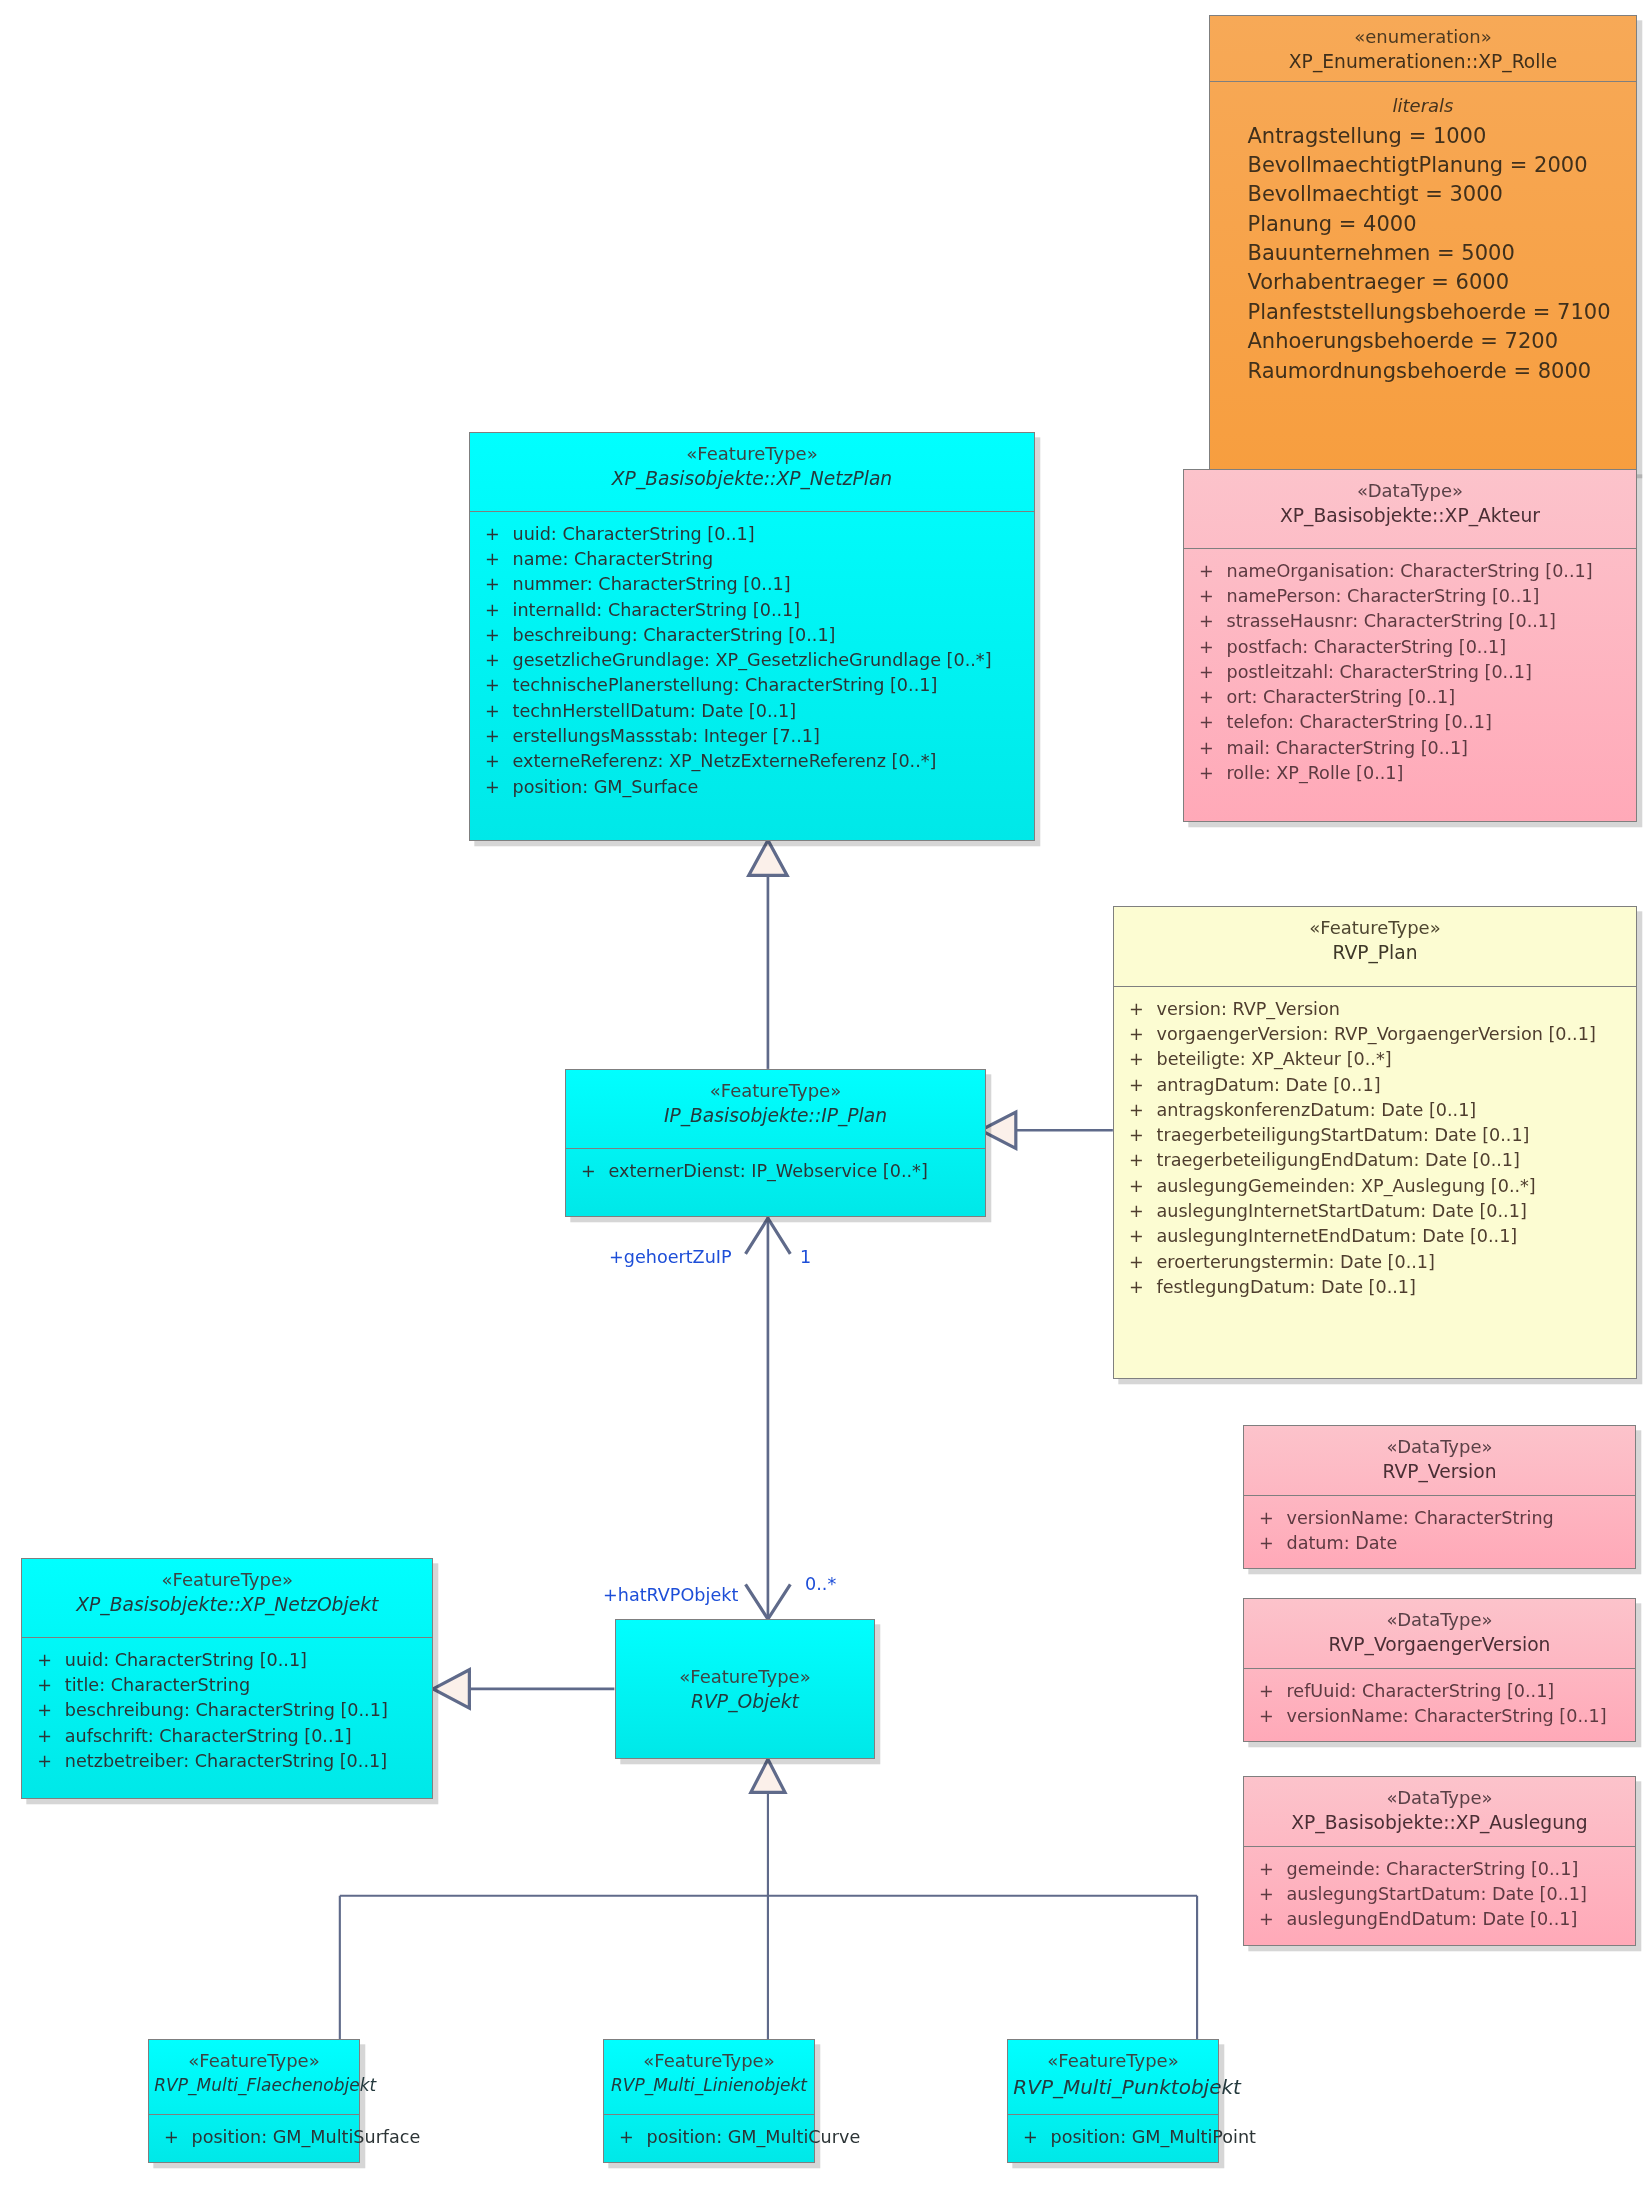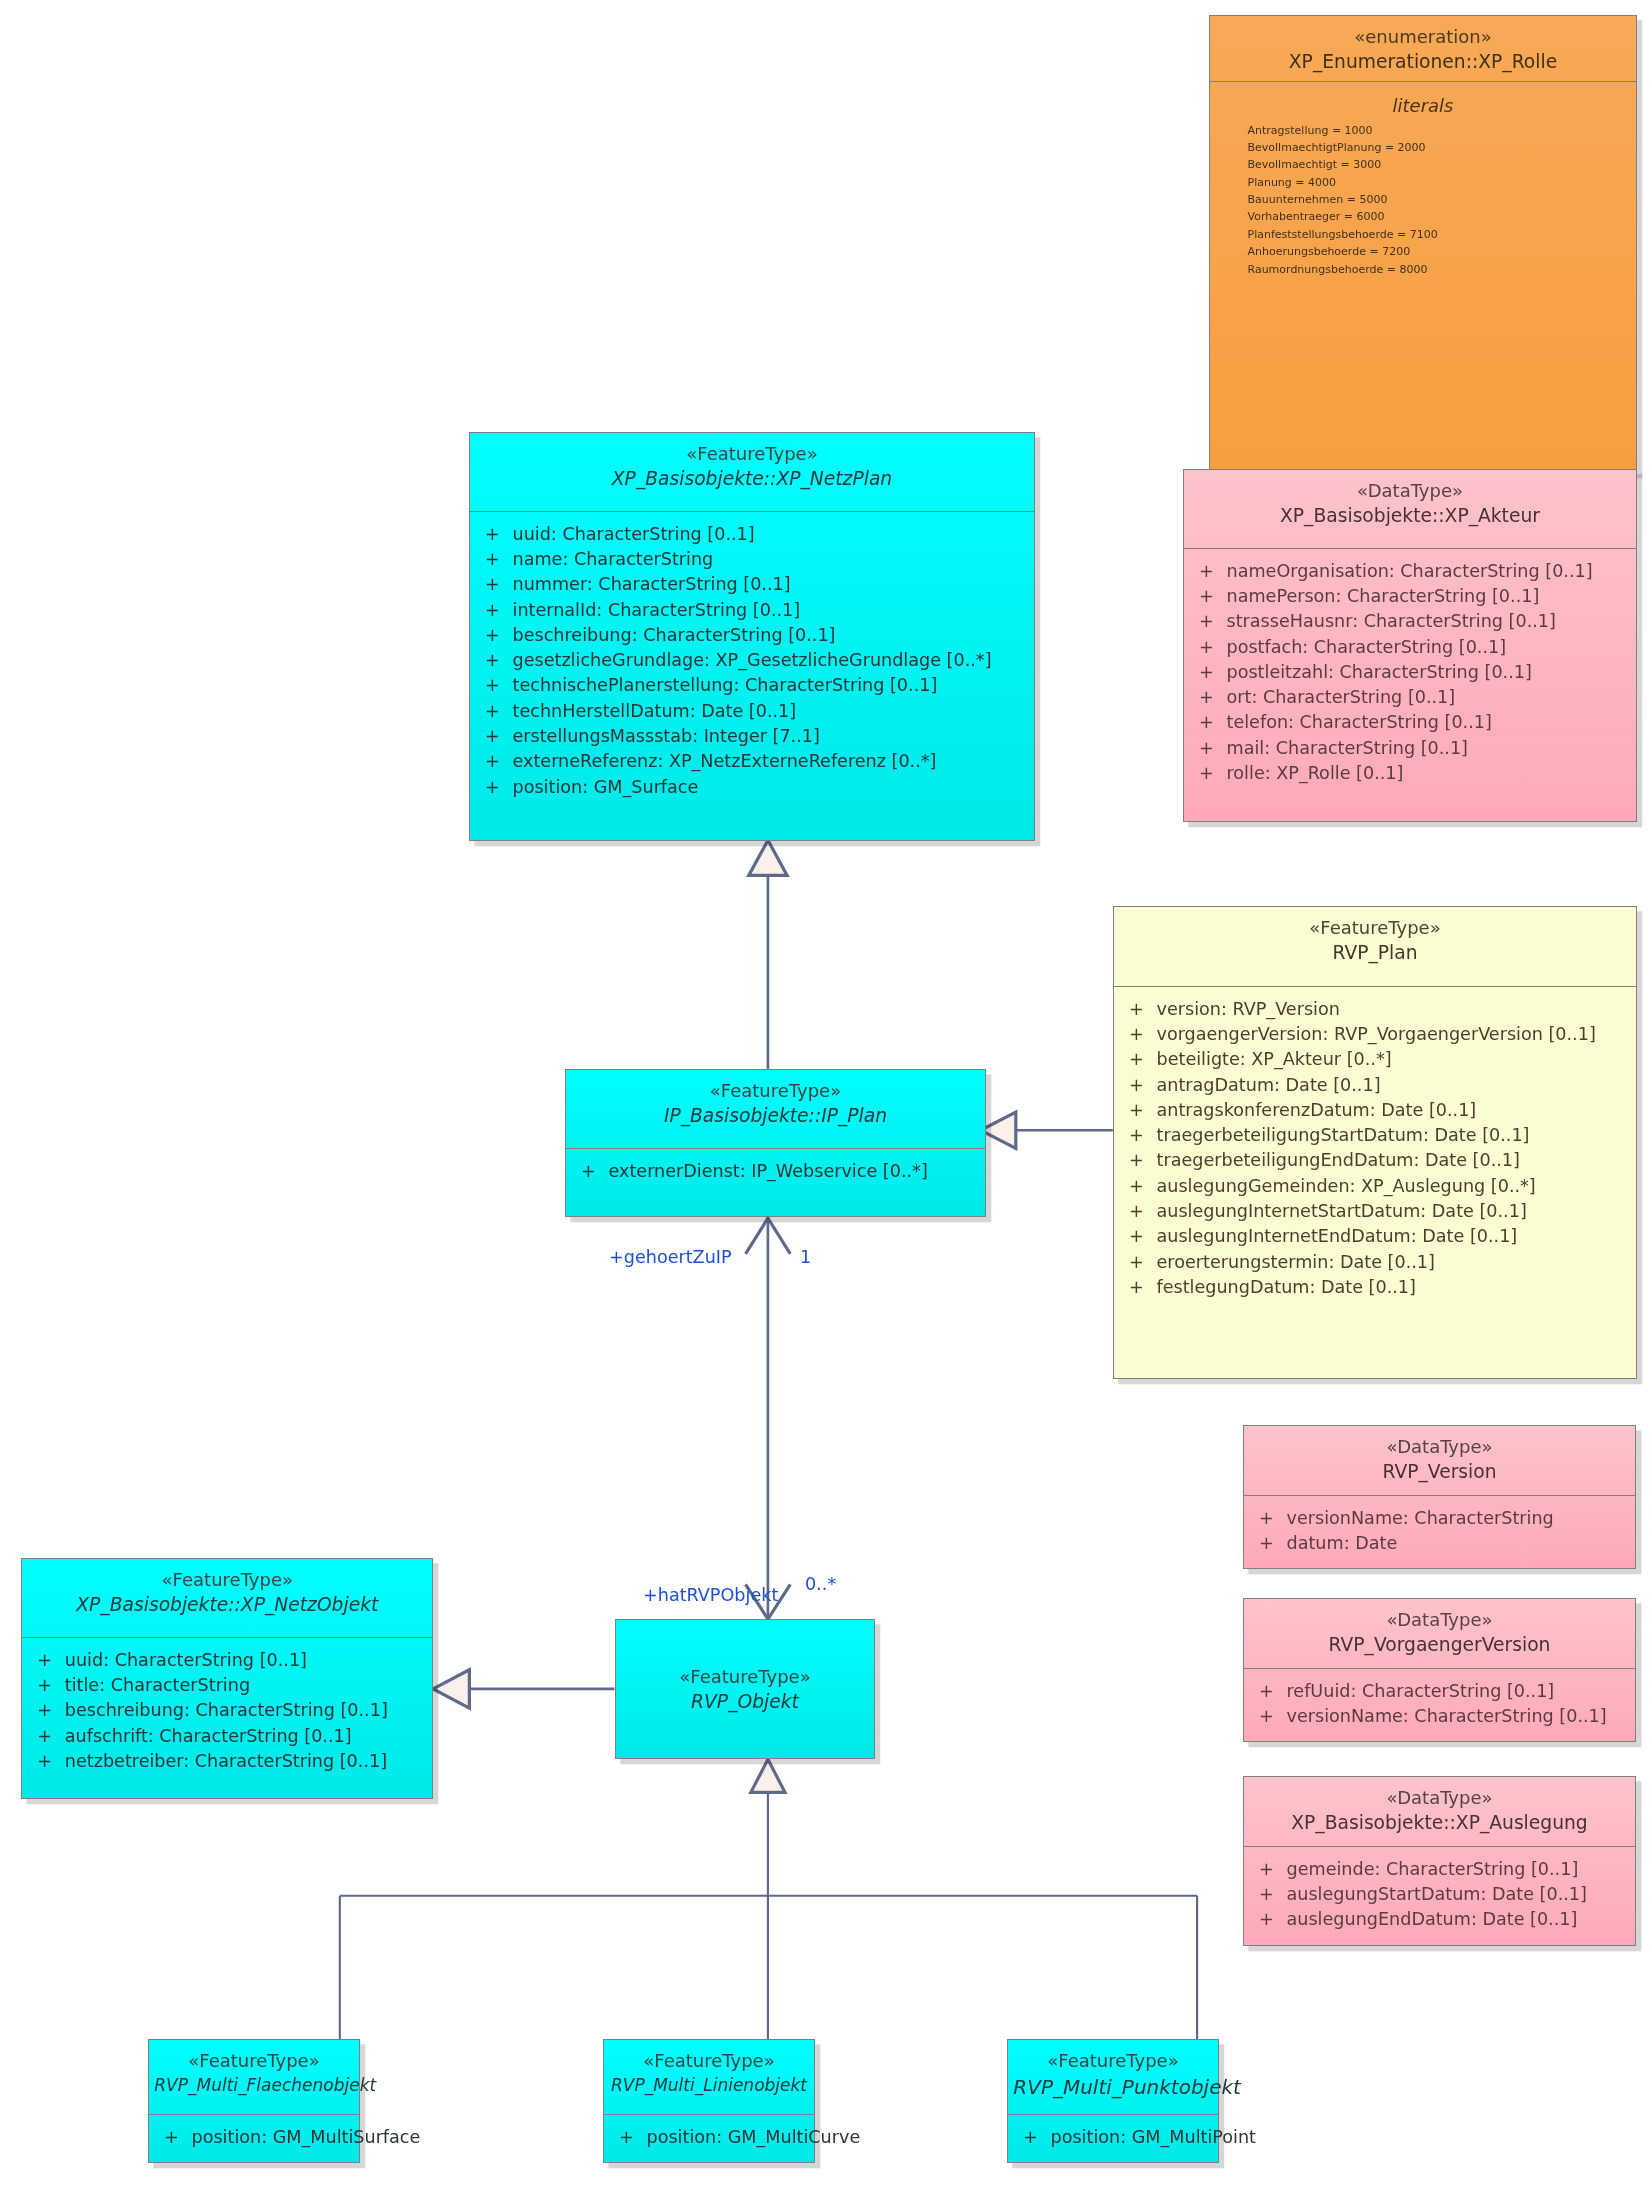--- a/index.html
+++ b/index.html
@@ -85,21 +85,21 @@
 
   
   .orange{background:linear-gradient(180deg,#f7a957 0%,#f79e3f 100%);}
   .orange .stereo{color:#4d3a22;}
   .orange .cname{color:#3f2f1b;}
   .orange .lit-title{
     text-align:center;font-style:italic;font-size:18px;color:#45331d;
     padding:3.2px 0 5.3px 0;
   }
   .orange .lit{
-    font-size:11px;line-height:1.20;color:#40301c;padding:2.1px 0 2.1px 30px;white-space:nowrap;
+    font-size:21px;line-height:1.20;color:#40301c;padding:2.1px 0 2.1px 30px;white-space:nowrap;
   }
 
   
   .elabel{
     position:absolute;
     font-size:17.6px;
     color:#1d4ed8;
     white-space:nowrap;
     z-index:8;
   }
@@ -143,21 +143,21 @@
       <line x1="637" y1="3556" x2="2245" y2="3556" stroke="#5f6a8a" stroke-width="4"></line>
 
       <line x1="637" y1="3556" x2="637" y2="3826" stroke="#5f6a8a" stroke-width="4"></line>
       <line x1="1440" y1="3556" x2="1440" y2="3826" stroke="#5f6a8a" stroke-width="4"></line>
       <line x1="2245" y1="3556" x2="2245" y2="3826" stroke="#5f6a8a" stroke-width="4"></line>
     </g>
   </svg>
 
   <div class="elabel" style="left:609px;top:1247px;">+gehoertZuIP</div>
   <div class="elabel" style="left:800px;top:1247px;">1</div>
-  <div class="elabel" style="left:603px;top:1585px;margin-left:40px;">+hatRVPObjekt</div>
+  <div class="elabel" style="left:603px;top:1585px;">+hatRVPObjekt</div>
   <div class="elabel" style="left:805px;top:1574px;">0..*</div>
 
   <div class="uml orange" style="left:1209px;top:15px;width:428px;height:458px;">
     <div class="hdr">
       <span class="stereo">«enumeration»</span>
       <span class="cname">XP_Enumerationen::XP_Rolle</span>
     </div>
     <div class="body">
       <div class="lit-title">literals</div>
       <div class="lit">Antragstellung = 1000</div>

